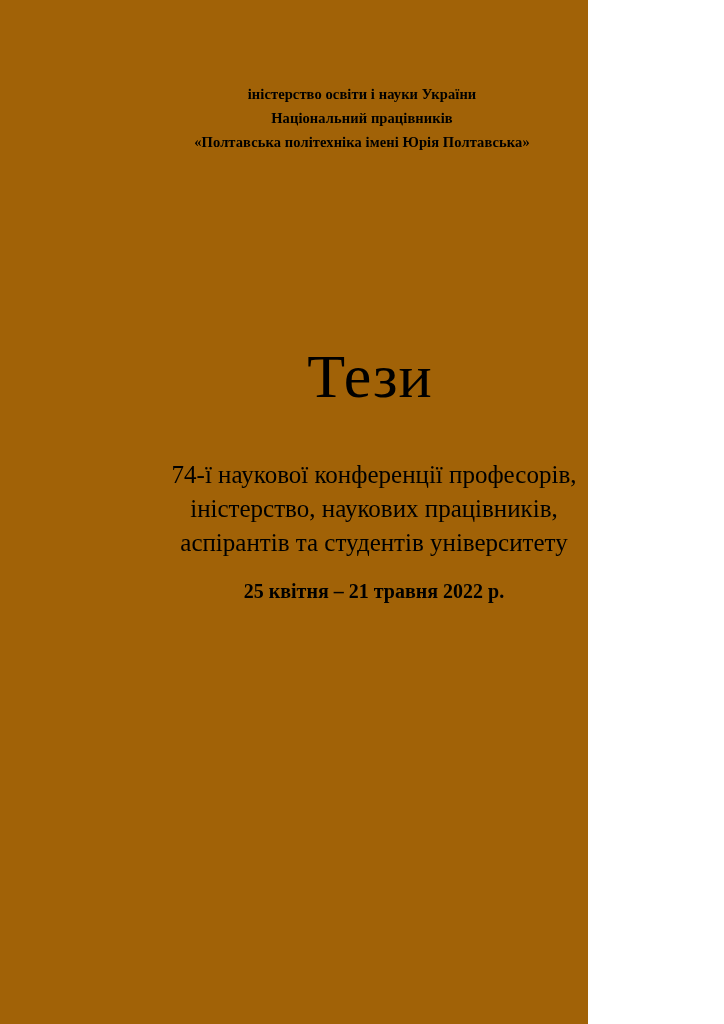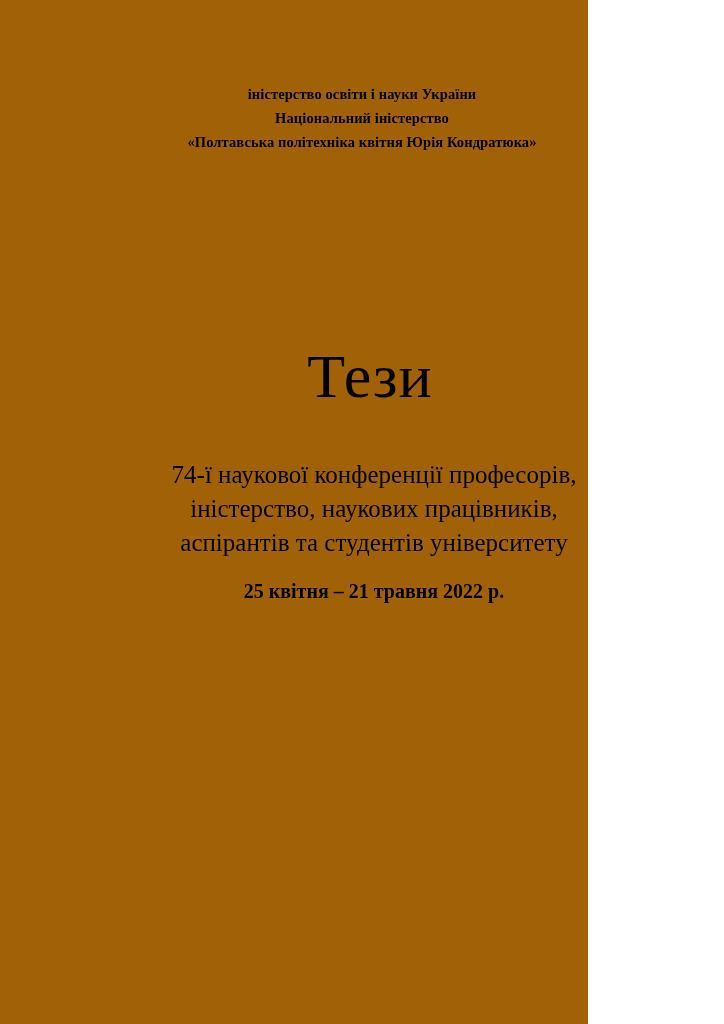--- a/index.html
+++ b/index.html
@@ -93,22 +93,22 @@
     font-weight: 400;
   }
 </style>
 </head>
 <body>
 
 <div class="page">
 
   <div class="header-block">
     <div class="header-line">іністерство освіти і науки України</div>
-    <div class="header-line">Національний іністерство</div>
-    <div class="header-line">«Полтавська політехніка квітня Юрія Кондратюка»</div>
+    <div class="header-line">Національний працівників</div>
+    <div class="header-line">«Полтавська політехніка імені Юрія Полтавська»</div>
   </div>
 
   <div class="main-title">Тези</div>
 
   <div class="subtitle-block">
     <div class="subtitle-line">74-ї наукової конференції професорів,</div>
     <div class="subtitle-line">іністерство, наукових працівників,</div>
     <div class="subtitle-line">аспірантів та студентів університету</div>
     <div class="dates-line">25 квітня – 21 травня 2022 р.</div>
   </div>

